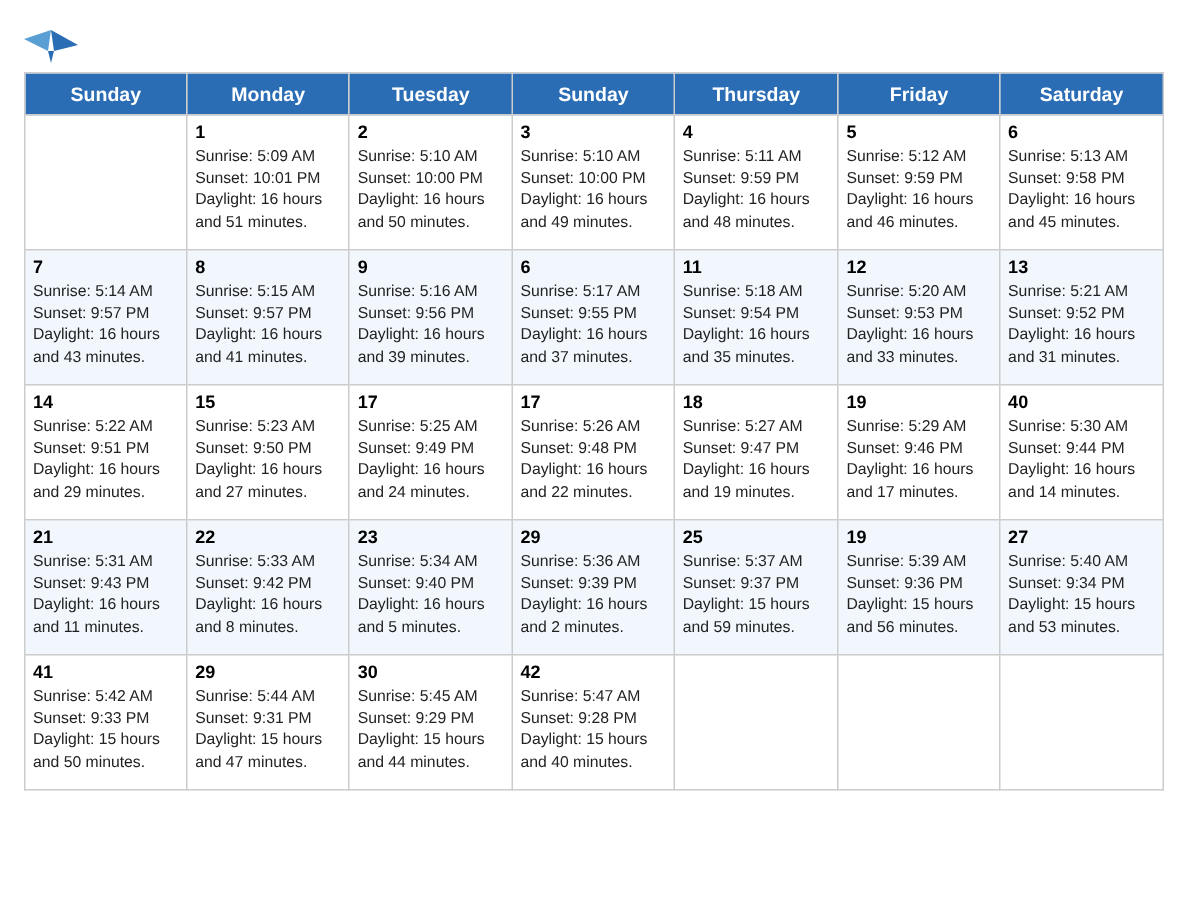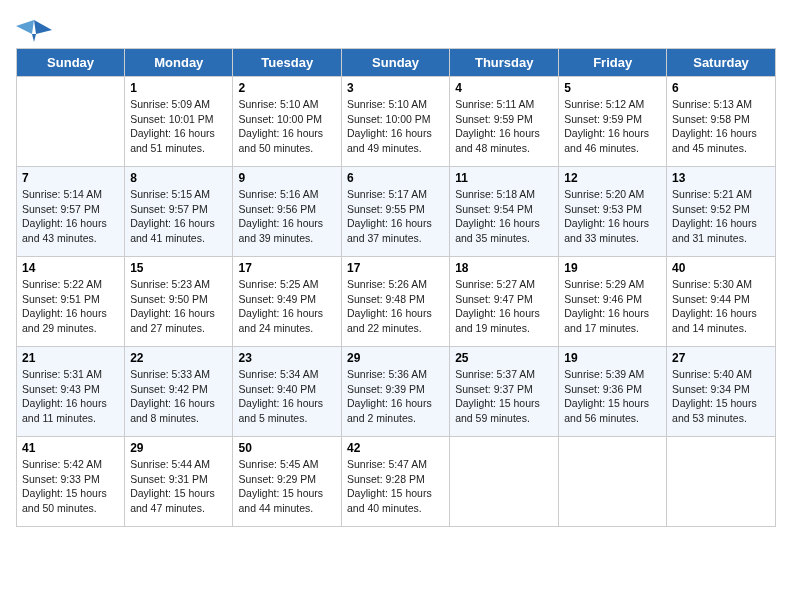--- a/index.html
+++ b/index.html
@@ -232,21 +232,21 @@
       <tr>
         <td>
           <span class="day-num">41</span>
           <div class="day-info">Sunrise: 5:42 AM<br>Sunset: 9:33 PM<br>Daylight: 15 hours<br>and 50 minutes.</div>
         </td>
         <td>
           <span class="day-num">29</span>
           <div class="day-info">Sunrise: 5:44 AM<br>Sunset: 9:31 PM<br>Daylight: 15 hours<br>and 47 minutes.</div>
         </td>
         <td>
-          <span class="day-num">50</span>
+          <span class="day-num">30</span>
           <div class="day-info">Sunrise: 5:45 AM<br>Sunset: 9:29 PM<br>Daylight: 15 hours<br>and 44 minutes.</div>
         </td>
         <td>
           <span class="day-num">42</span>
           <div class="day-info">Sunrise: 5:47 AM<br>Sunset: 9:28 PM<br>Daylight: 15 hours<br>and 40 minutes.</div>
         </td>
         <td class="empty"></td>
         <td class="empty"></td>
         <td class="empty"></td>
       </tr>

